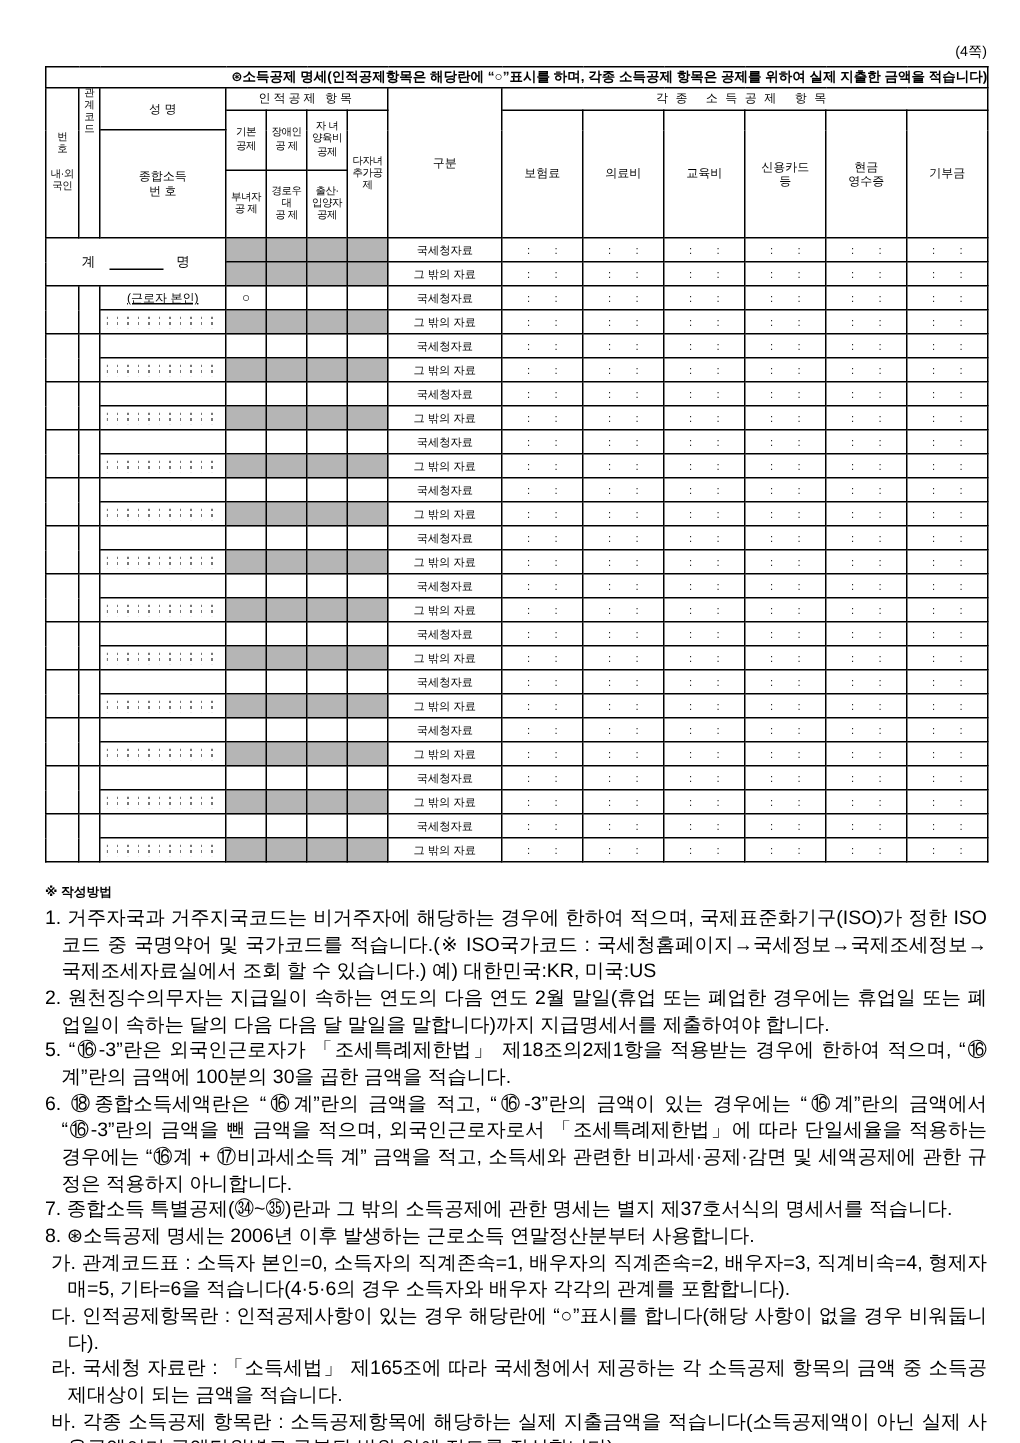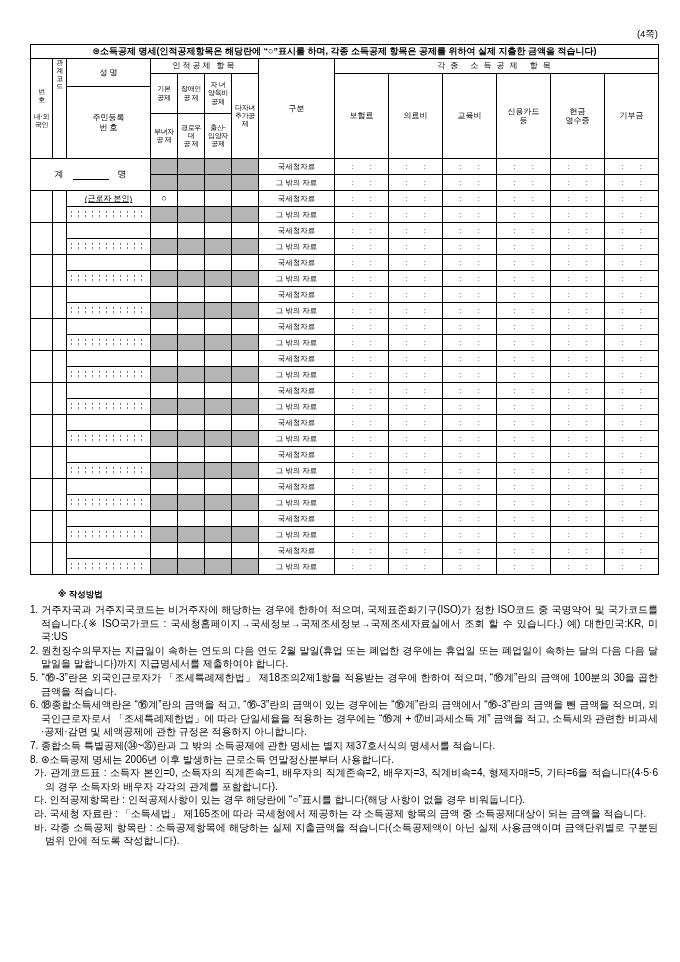--- a/index.html
+++ b/index.html
@@ -1,43 +1,43 @@
 <!DOCTYPE html>
 <html><head>
 <meta charset="utf-8">
 <style>
   html,body{margin:0;padding:0;width:680px;height:962px;background:#fff;overflow:hidden;
     font-family:"Liberation Sans","DejaVu Sans",sans-serif;color:#000;}
   .page{position:relative;width:680px;height:962px;background:#fff;}
   .pageno{position:absolute;top:28px;right:22px;font-size:9.5px;}
   table.form{position:absolute;top:44px;left:30px;width:628px;border-collapse:collapse;table-layout:fixed;}
   table.form th,table.form td{border:1px solid #000;padding:0;}
-  .cap{font-size:9px;font-weight:bold;text-align:center;padding:1px 3px;white-space:nowrap;overflow:hidden;}
+  .cap{font-size:9px;font-weight:bold;text-align:right;padding:1px 3px;white-space:nowrap;overflow:hidden;}
   .caprow{height:14px}.r1{height:15px}.r2{height:13px}.r3{height:27px}.r4{height:45px}
   .h{font-size:8px;font-weight:normal;text-align:center;vertical-align:middle;white-space:pre-line;line-height:1.18;}
   .ph{font-size:7px;letter-spacing:-0.3px;line-height:1.15;}
   .sp{letter-spacing:5px;}
   .sp2{letter-spacing:2px;}
   .vtop{vertical-align:top;padding-top:2px;}
   tbody tr{height:16px;}
   tbody td{font-size:8px;text-align:center;vertical-align:middle;}
   .p-grey{background:#b5b5b5;}
   .mark{font-size:9px;line-height:1;}
   .c-gubun{font-size:7.5px;white-space:nowrap;}
   .c-name{font-size:8px;white-space:nowrap;overflow:hidden;text-decoration:underline;}
   .amt-in{display:flex;justify-content:space-evenly;align-items:center;font-size:7.5px;color:#222;}
   .rrn-bars{height:8px;margin:3px 4px;
     background:repeating-linear-gradient(to right,#777 0 1px,transparent 1px 7px);
     -webkit-mask-image:repeating-linear-gradient(to bottom,#000 0 2px,transparent 2px 4px);
     mask-image:repeating-linear-gradient(to bottom,#000 0 2px,transparent 2px 4px);}
   .t-label{display:flex;align-items:center;justify-content:center;font-size:9px;}
   .uline{display:inline-block;width:36px;height:9px;border-bottom:1px solid #000;margin:0 9px;}
   .notes{position:absolute;left:30px;width:628px;top:589px;}
-  .notes-title{font-size:8.5px;font-weight:bold;margin-bottom:2px;margin-left:28px;}
-  .note{font-size:10px;line-height:1.36;text-align:justify;padding-left:11px;text-indent:-11px;}
+  .notes-title{font-size:8.5px;font-weight:bold;margin-bottom:2px;}
+  .note{font-size:13px;line-height:1.36;text-align:justify;padding-left:11px;text-indent:-11px;}
   .note.sub{margin-left:4px;}
 </style>
 </head>
 <body>
 
 <div class="page">
   <div class="pageno">(4쪽)</div>
 
   <table class="form">
     <colgroup>
@@ -88,21 +88,21 @@
         <th class="h" rowspan="3">보험료</th>
         <th class="h" rowspan="3">의료비</th>
         <th class="h" rowspan="3">교육비</th>
         <th class="h" rowspan="3">신용카드
 등</th>
         <th class="h" rowspan="3">현금
 영수증</th>
         <th class="h" rowspan="3">기부금</th>
       </tr>
       <tr class="r3">
-        <th class="h" rowspan="2">주민등록
+        <th class="h" rowspan="2">종합소득
 번    호</th>
       </tr>
       <tr class="r4">
         <th class="h ph">부녀자
 공 제</th>
         <th class="h ph">경로우대
 공 제</th>
         <th class="h ph">출산·
 입양자
 공제</th>

